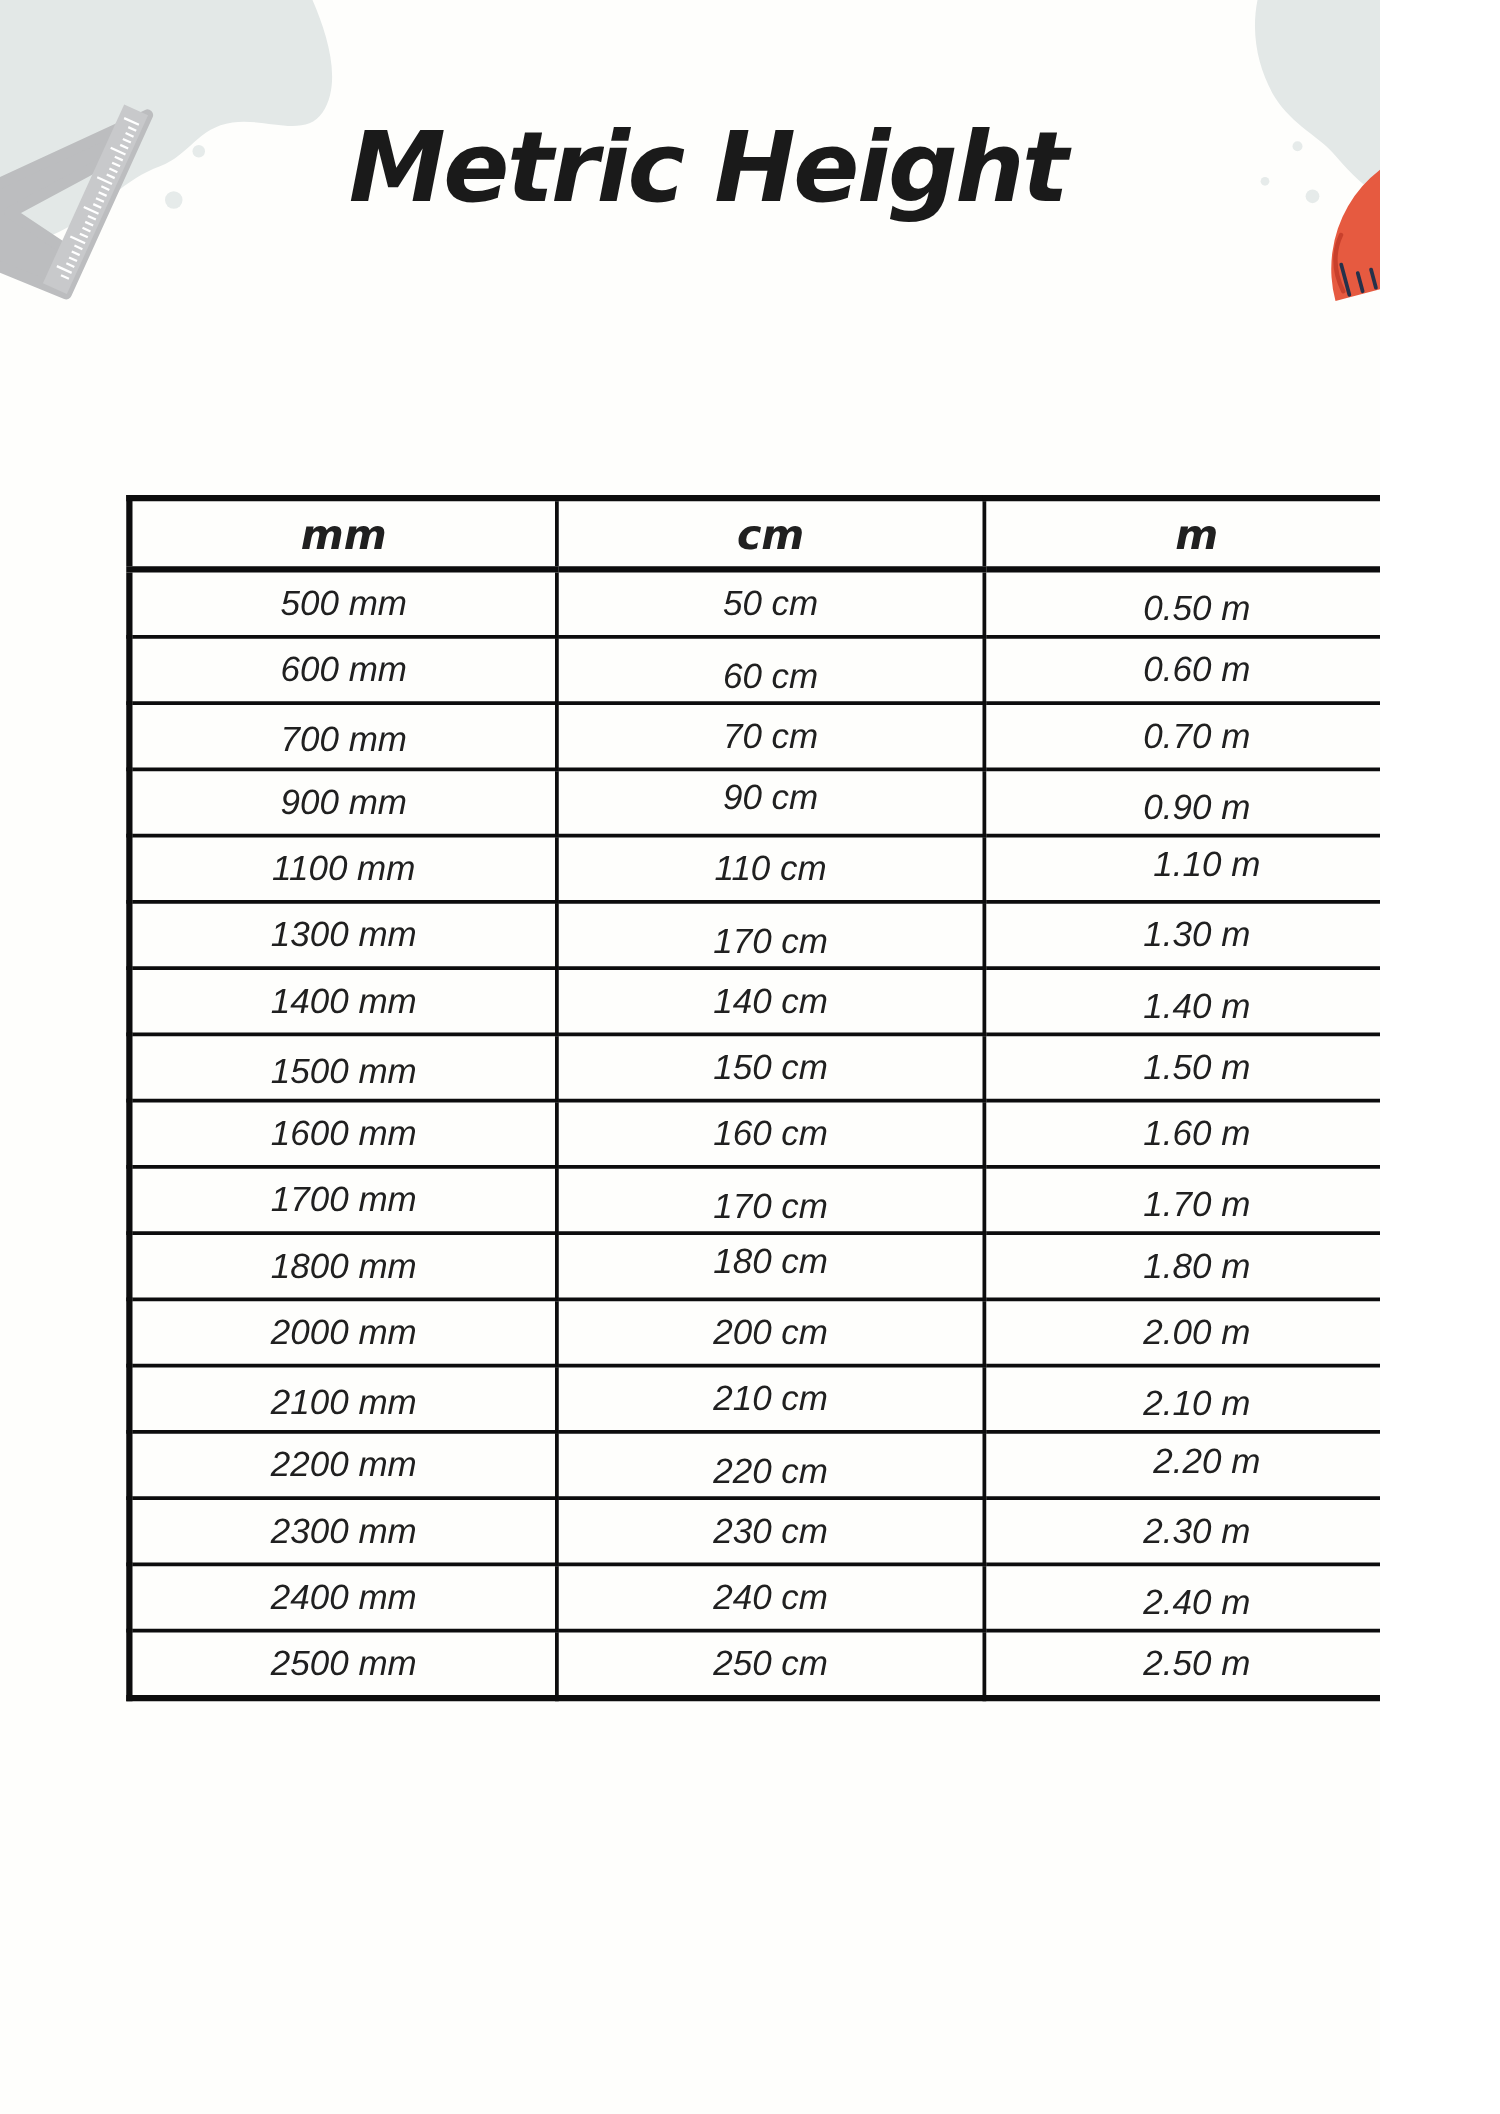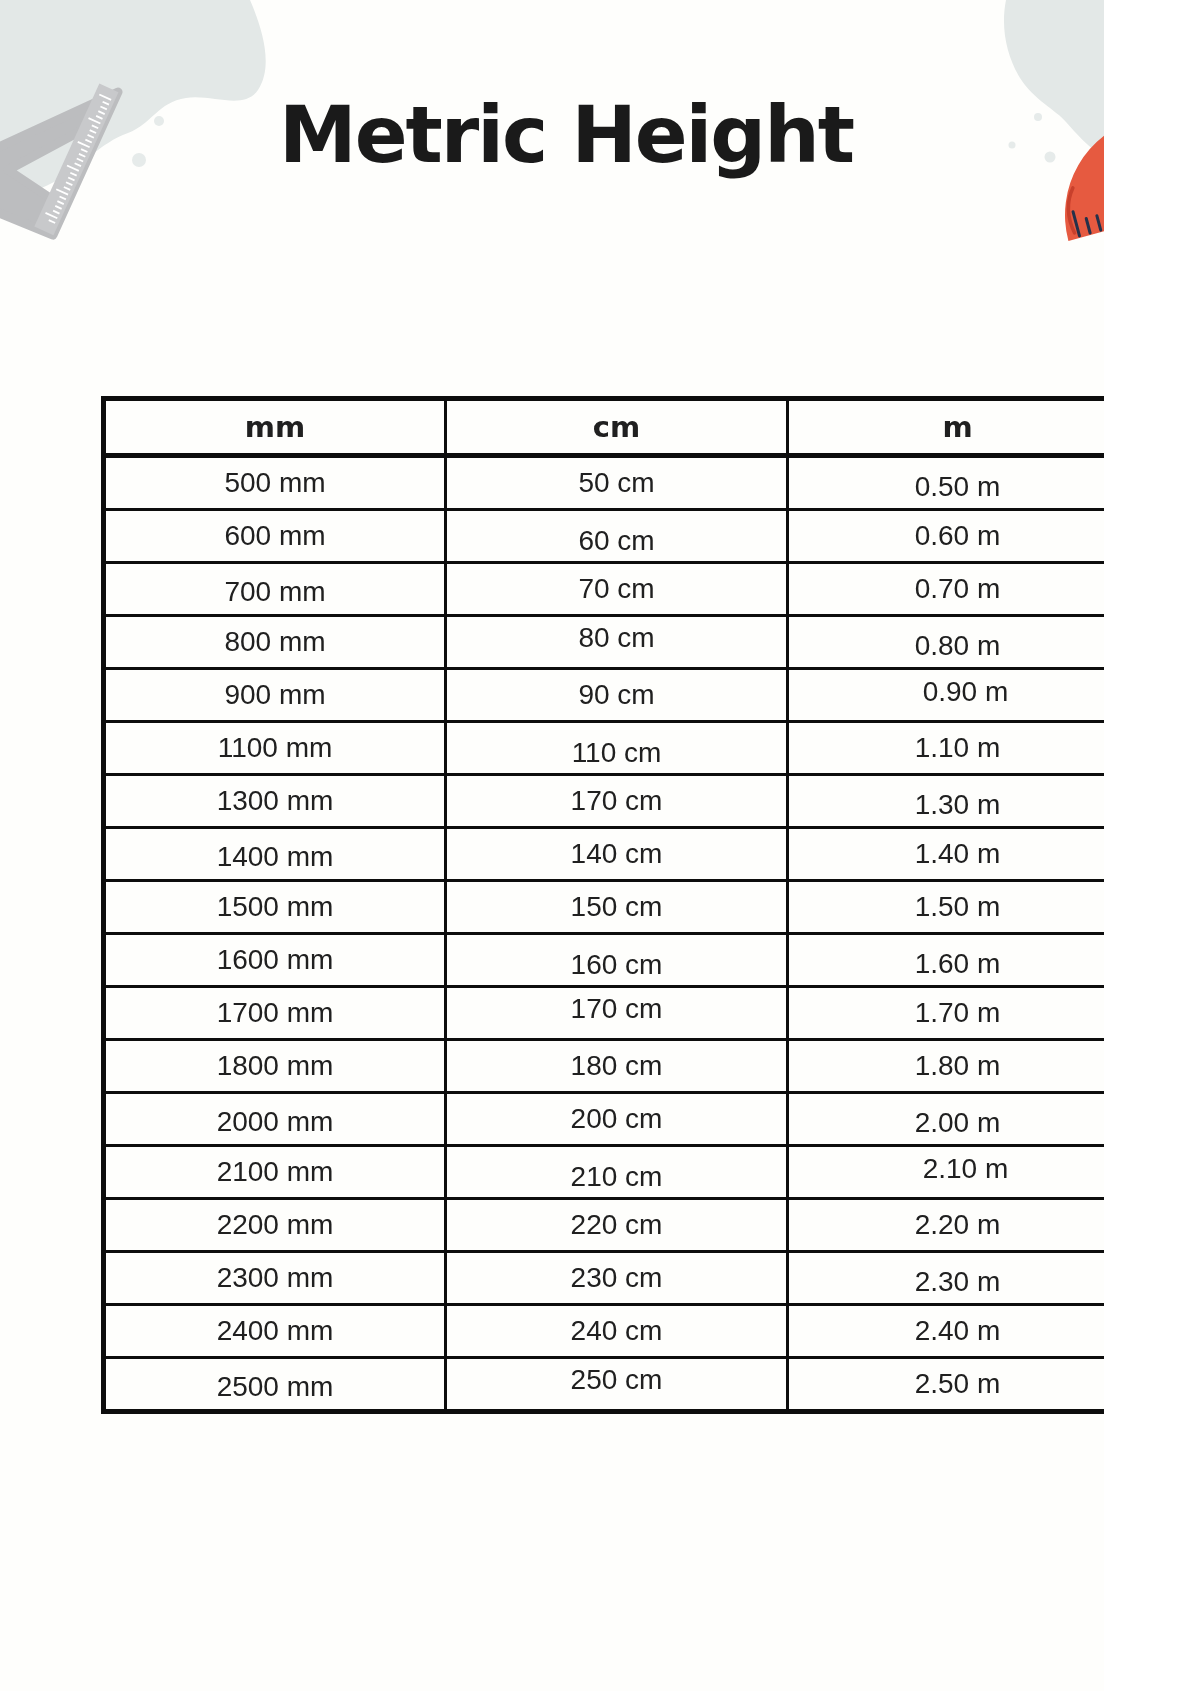--- a/index.html
+++ b/index.html
@@ -2,20 +2,21 @@
 <html style="--background: #FEFEFC; --title-text: #1A1A1A; --table-text: #202020; --table-border: #0D0D0D; --blob: #E3E8E7; --dot: #E6EBEA; --ruler-gray: #BCBDBF; --ruler-strip: #C8C9CB; --ruler-tick: #FFFFFF; --protractor-orange: #E65A40; --protractor-accent: #D8432C; --protractor-line: #C8402C; --protractor-navy: #25314A;"><head>
 <meta charset="utf-8">
 <style>
   html,body{margin:0;padding:0;}
   .page{
     position:relative;
     width:1104px;height:1691px;
     background:var(--background,#fefefc);
     overflow:hidden;
     font-family:"Liberation Sans",sans-serif;
+    font-style:italic;
   }
   .decor{position:absolute;left:0;top:0;width:1200px;height:1691px;pointer-events:none;}
   .blob{fill:var(--blob,#e3e8e7);}
   .dot{fill:var(--dot,#e6ebea);}
   .ruler-body{fill:var(--ruler-gray,#bcbdbf);stroke:var(--ruler-gray,#bcbdbf);stroke-width:9;stroke-linejoin:round;fill-rule:evenodd;}
   .ruler-strip{stroke:var(--ruler-strip,#c8c9cb);stroke-width:21;fill:none;}
   .protractor-body{fill:var(--protractor-orange,#e65a40);fill-rule:evenodd;}
   .protractor-eye{stroke:var(--protractor-navy,#25314a);stroke-width:4.2;fill:none;stroke-linecap:round;}
   .protractor-blush{fill:var(--protractor-accent,#d8432c);}
   .protractor-line{stroke:var(--protractor-line,#c8402c);stroke-width:3.5;fill:none;stroke-linecap:round;}
@@ -35,21 +36,21 @@
     width:1025px;
     border-collapse:collapse;table-layout:fixed;
     border:5px solid var(--table-border,#0d0d0d);
   }
   .conversion th,.conversion td{
     border:3px solid var(--table-border,#0d0d0d);
     text-align:center;vertical-align:middle;
     padding:0;color:var(--table-text,#202020);
   }
   .conversion thead th{
-    height:52px;font-size:29px;font-weight:bold;
+    height:52px;font-size:33px;font-weight:bold;
     border-bottom:5px solid var(--table-border,#0d0d0d);
     font-family:"DejaVu Sans",sans-serif;
   }
   .conversion td{height:50px;font-size:28px;}
   .conversion .v{display:inline-block;position:relative;line-height:1;}
   
   .conversion tbody tr:nth-child(3n+1) td:nth-child(3) .v{top:4px;}
   .conversion tbody tr:nth-child(4n+2) td:nth-child(2) .v{top:5px;}
   .conversion tbody tr:nth-child(7n+4) td:nth-child(2) .v{top:-4px;}
   .conversion tbody tr:nth-child(5n+3) td:nth-child(1) .v{top:3px;text-align:center;}
@@ -168,25 +169,20 @@
           <td><span class="v">600 mm</span></td>
           <td><span class="v">60 cm</span></td>
           <td><span class="v">0.60 m</span></td>
         </tr>
         <tr>
           <td><span class="v">700 mm</span></td>
           <td><span class="v">70 cm</span></td>
           <td><span class="v">0.70 m</span></td>
         </tr>
         <tr>
-          <td><span class="v">800 mm</span></td>
-          <td><span class="v">80 cm</span></td>
-          <td><span class="v">0.80 m</span></td>
-        </tr>
-        <tr>
           <td><span class="v">900 mm</span></td>
           <td><span class="v">90 cm</span></td>
           <td><span class="v">0.90 m</span></td>
         </tr>
         <tr>
           <td><span class="v">1100 mm</span></td>
           <td><span class="v">110 cm</span></td>
           <td><span class="v">1.10 m</span></td>
         </tr>
         <tr>

